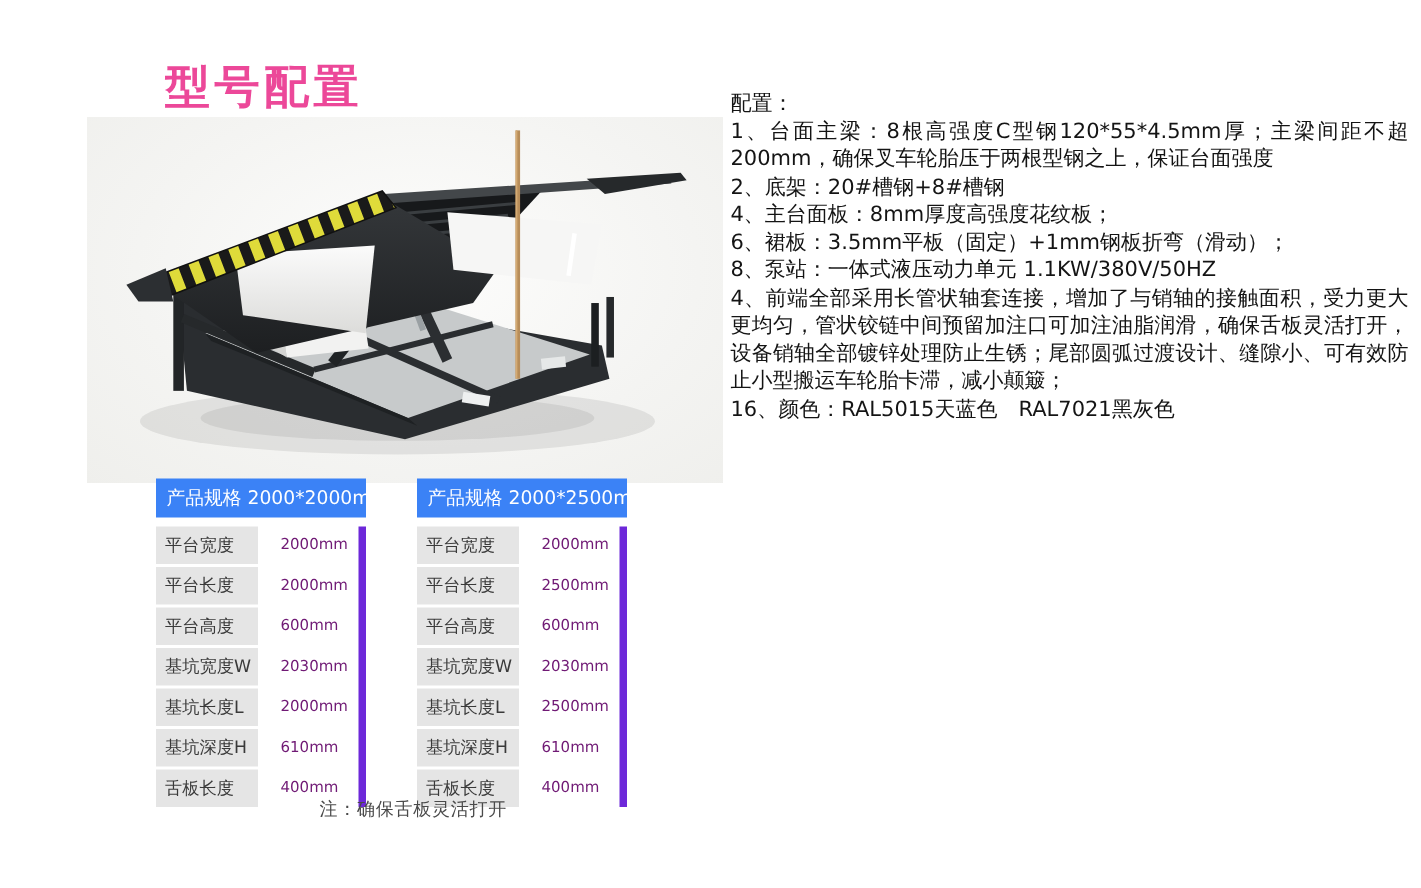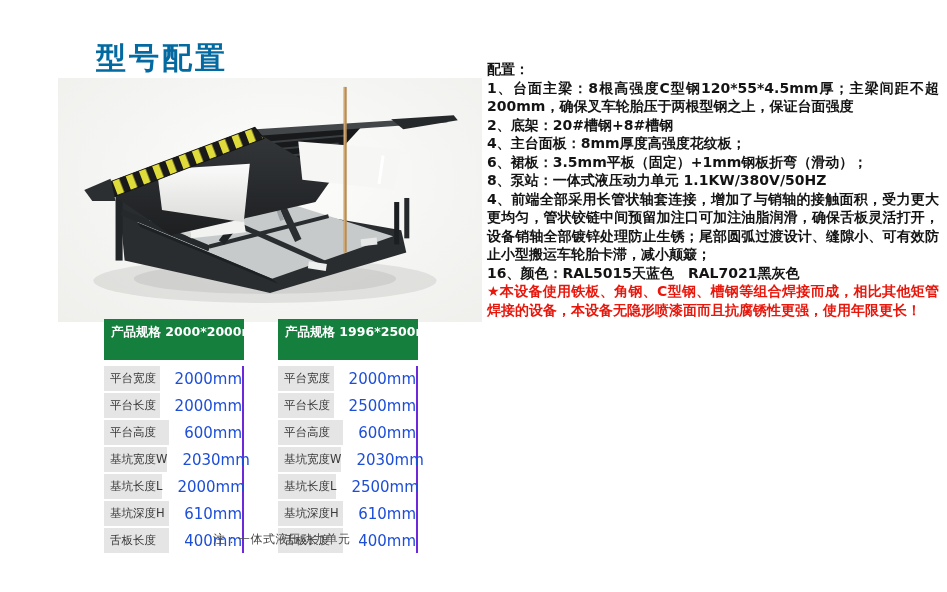--- a/index.html
+++ b/index.html
@@ -1,57 +1,57 @@
 <!DOCTYPE html>
 <html><head>
 <meta charset="utf-8">
 <style>
   * { margin: 0; padding: 0; box-sizing: border-box; }
   html, body { width: 947px; height: 592px; background: #ffffff; overflow: hidden; }
   body { position: relative; font-family: "DejaVu Sans", "Liberation Sans", sans-serif; color: #111; }
 
   .page-title {
-    position: absolute; left: 96px; top: 38px;
-    font-size: 30px; font-weight: 700; letter-spacing: 3px; color: #0369a1;
+    position: absolute; left: 110px; top: 38px;
+    font-size: 30px; font-weight: 700; letter-spacing: 3px; color: #ec4899;
   }
 
   .product-image {
     position: absolute; left: 58px; top: 78px; width: 424px; height: 244px;
     background: radial-gradient(ellipse at 52% 42%, #fdfdfc 0%, #f4f4f2 60%, #efefec 100%);
   }
   .product-image svg { width: 100%; height: 100%; display: block; }
 
   .spec-table { position: absolute; top: 319px; width: 140px; }
   .spec-table.left  { left: 104px; }
   .spec-table.right { left: 278px; }
   .spec-table .tbl-header {
-    height: 41px; line-height: 26px; background: #15803d; color: #ffffff;
-    font-size: 12.5px; font-weight: 700; padding-left: 7px; white-space: nowrap;
-  }
-  .spec-table .tbl-rows { margin-top: 6px; border-right: 2px solid #6d28d9; }
+    height: 26px; line-height: 26px; background: #3b82f6; color: #ffffff;
+    font-size: 12.5px; font-weight: 400; padding-left: 7px; white-space: nowrap;
+  }
+  .spec-table .tbl-rows { margin-top: 6px; border-right: 5px solid #6d28d9; }
   .spec-row { display: flex; height: 25px; margin-bottom: 2px; align-items: stretch; }
   .spec-row .lbl {
     width: 68px; background: #e5e5e5; color: #3a3a3a; font-size: 11.5px;
     display: flex; align-items: center; padding-left: 6px; white-space: nowrap;
   }
   .spec-row .val {
-    flex: 1; color: #1d4ed8; font-size: 15px;
+    flex: 1; color: #701a75; font-size: 10px;
     display: flex; align-items: center; padding-left: 15px; white-space: nowrap;
   }
 
   .custom-note {
     position: absolute; left: 213px; top: 531px;
     font-size: 12px; color: #4a4a4a; letter-spacing: 0.5px;
   }
 
   .config-panel {
     position: absolute; left: 487px; top: 60px; width: 452px;
   }
   .config-panel p {
-    font-size: 14px; line-height: 18.5px; font-weight: 700; color: #141414;
+    font-size: 14px; line-height: 18.5px; font-weight: 400; color: #141414;
     white-space: pre-line; text-align: justify; text-justify: inter-ideograph;
   }
   .config-panel p.warning { color: #e8170c; }
 </style>
 </head>
 <body>
 
 <div class="page-title">型号配置</div>
 
 <div class="product-image">
@@ -146,21 +146,21 @@
         <div class="val">610mm</div>
       </div>
     <div class="spec-row">
         <div class="lbl">舌板长度</div>
         <div class="val">400mm</div>
       </div>
   </div>
 </div>
 
 <div class="spec-table right">
-  <div class="tbl-header">产品规格 1996*2500mm</div>
+  <div class="tbl-header">产品规格 2000*2500mm</div>
   <div class="tbl-rows">
     <div class="spec-row">
         <div class="lbl">平台宽度</div>
         <div class="val">2000mm</div>
       </div>
     <div class="spec-row">
         <div class="lbl">平台长度</div>
         <div class="val">2500mm</div>
       </div>
     <div class="spec-row">
@@ -179,25 +179,24 @@
         <div class="lbl">基坑深度H</div>
         <div class="val">610mm</div>
       </div>
     <div class="spec-row">
         <div class="lbl">舌板长度</div>
         <div class="val">400mm</div>
       </div>
   </div>
 </div>
 
-<div class="custom-note">注：一体式液压动力单元</div>
+<div class="custom-note">注：确保舌板灵活打开</div>
 
 <div class="config-panel">
   <p>配置：</p>
   <p>1、台面主梁：8根高强度C型钢120*55*4.5mm厚；主梁间距不超200mm，确保叉车轮胎压于两根型钢之上，保证台面强度</p>
   <p>2、底架：20#槽钢+8#槽钢</p>
   <p>4、主台面板：8mm厚度高强度花纹板；</p>
   <p>6、裙板：3.5mm平板（固定）+1mm钢板折弯（滑动）；</p>
   <p>8、泵站：一体式液压动力单元 1.1KW/380V/50HZ</p>
   <p>4、前端全部采用长管状轴套连接，增加了与销轴的接触面积，受力更大更均匀，管状铰链中间预留加注口可加注油脂润滑，确保舌板灵活打开，设备销轴全部镀锌处理防止生锈；尾部圆弧过渡设计、缝隙小、可有效防止小型搬运车轮胎卡滞，减小颠簸；</p>
   <p>16、颜色：RAL5015天蓝色　RAL7021黑灰色</p>
-  <p class="warning">★本设备使用铁板、角钢、C型钢、槽钢等组合焊接而成，相比其他矩管焊接的设备，本设备无隐形喷漆面而且抗腐锈性更强，使用年限更长！</p>
 </div>
 
 </body></html>

